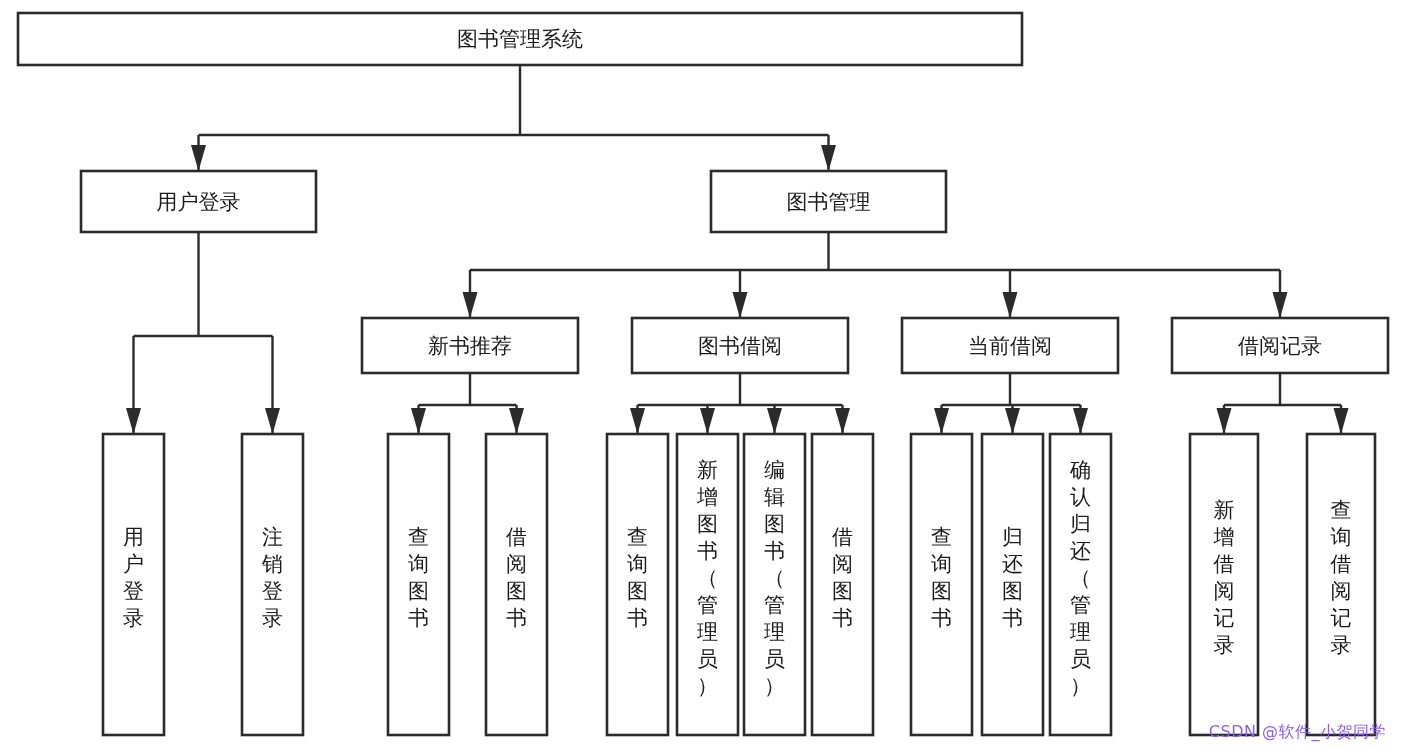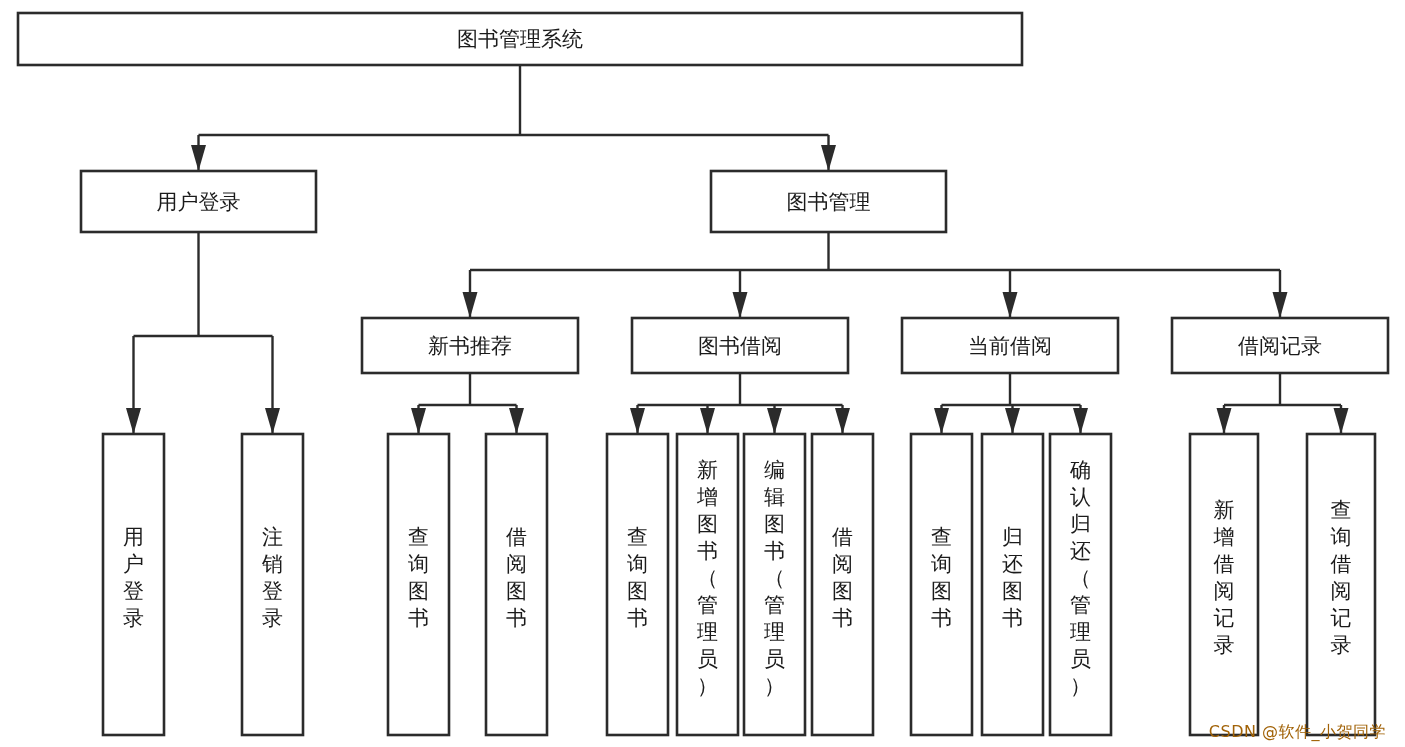--- a/index.html
+++ b/index.html
@@ -55,21 +55,21 @@
     font-family: "DejaVu Sans", "Liberation Sans", sans-serif;
     font-size: 21px;
     text-anchor: middle;
   }
   .watermark-text {
     position: absolute;
     right: 8px;
     bottom: 4px;
     font-family: "DejaVu Sans", "Liberation Sans", sans-serif;
     font-size: 16px;
-    color: #a16207;
+    color: #8b5cf6;
     white-space: nowrap;
     letter-spacing: 0.5px;
     user-select: none;
   }
 </style>
 </head>
 <body>
 
 <div id="diagram-root">
 

